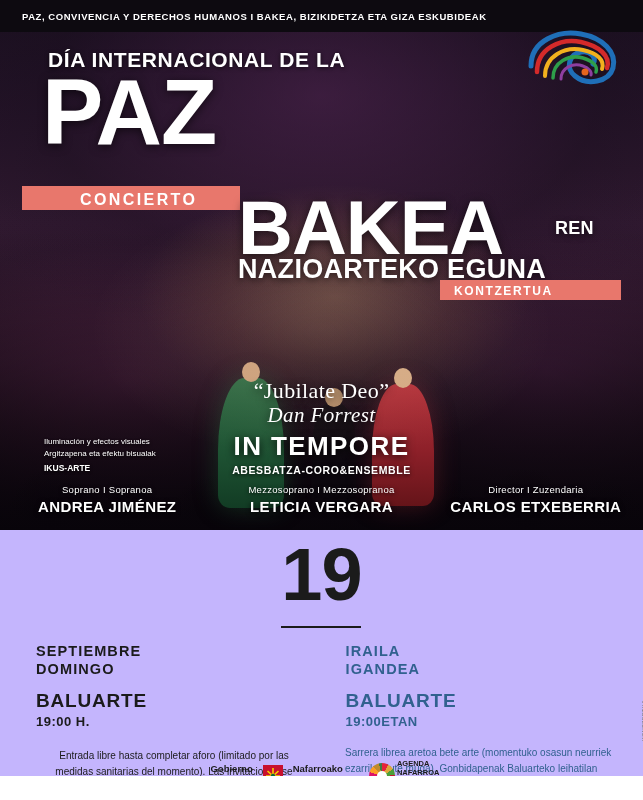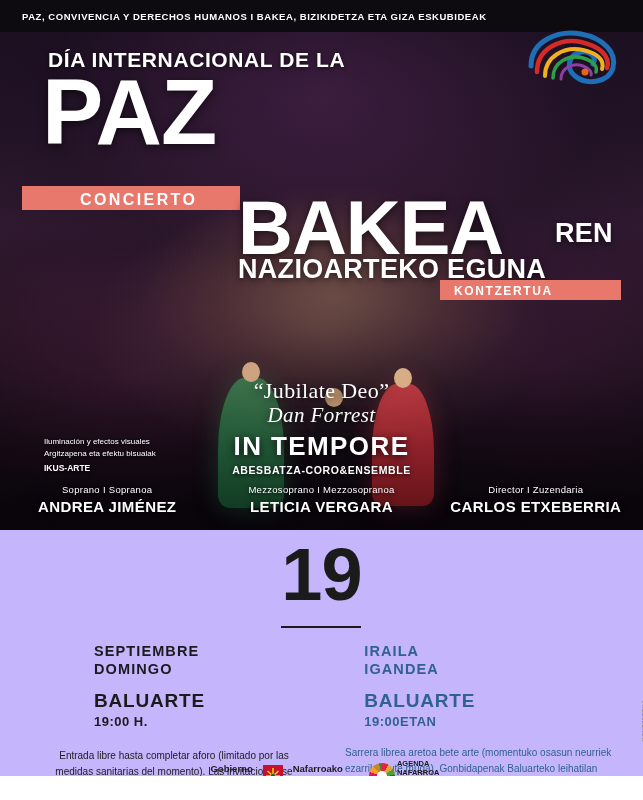--- a/index.html
+++ b/index.html
@@ -178,21 +178,21 @@
     left: 238px; top: 152px;
     font-size: 76px;
     font-weight: bold;
     letter-spacing: -1px;
     line-height: 1;
     text-shadow: 0 2px 10px rgba(0,0,0,0.6);
   }
   .suffix-ren {
     position: absolute;
     left: 555px; top: 180px;
-    font-size: 27px;
+    font-size: 18px;
     font-weight: bold;
     letter-spacing: 0.3px;
     text-shadow: 0 2px 6px rgba(0,0,0,0.6);
   }
   .nazioarteko {
     position: absolute;
     left: 238px; top: 216px;
     font-size: 27px;
     font-weight: bold;
     letter-spacing: 0.3px;
@@ -328,21 +328,21 @@
   .cols {
     position: absolute;
     left: 0; top: 112px;
     width: 643px;
     display: flex;
   }
   .col {
     width: 50%;
     box-sizing: border-box;
   }
-  .col-es { padding-left: 58px; padding-right: 16px; margin-left: 36px; }
+  .col-es { padding-left: 36px; padding-right: 16px; }
   .col-eu { padding-left: 24px; padding-right: 28px; }
 
   .month {
     font-size: 14.5px;
     font-weight: bold;
     color: #1b1b1b;
     letter-spacing: 1.1px;
     line-height: 1.25;
   }
   .month.eu { color: #31618f; }

